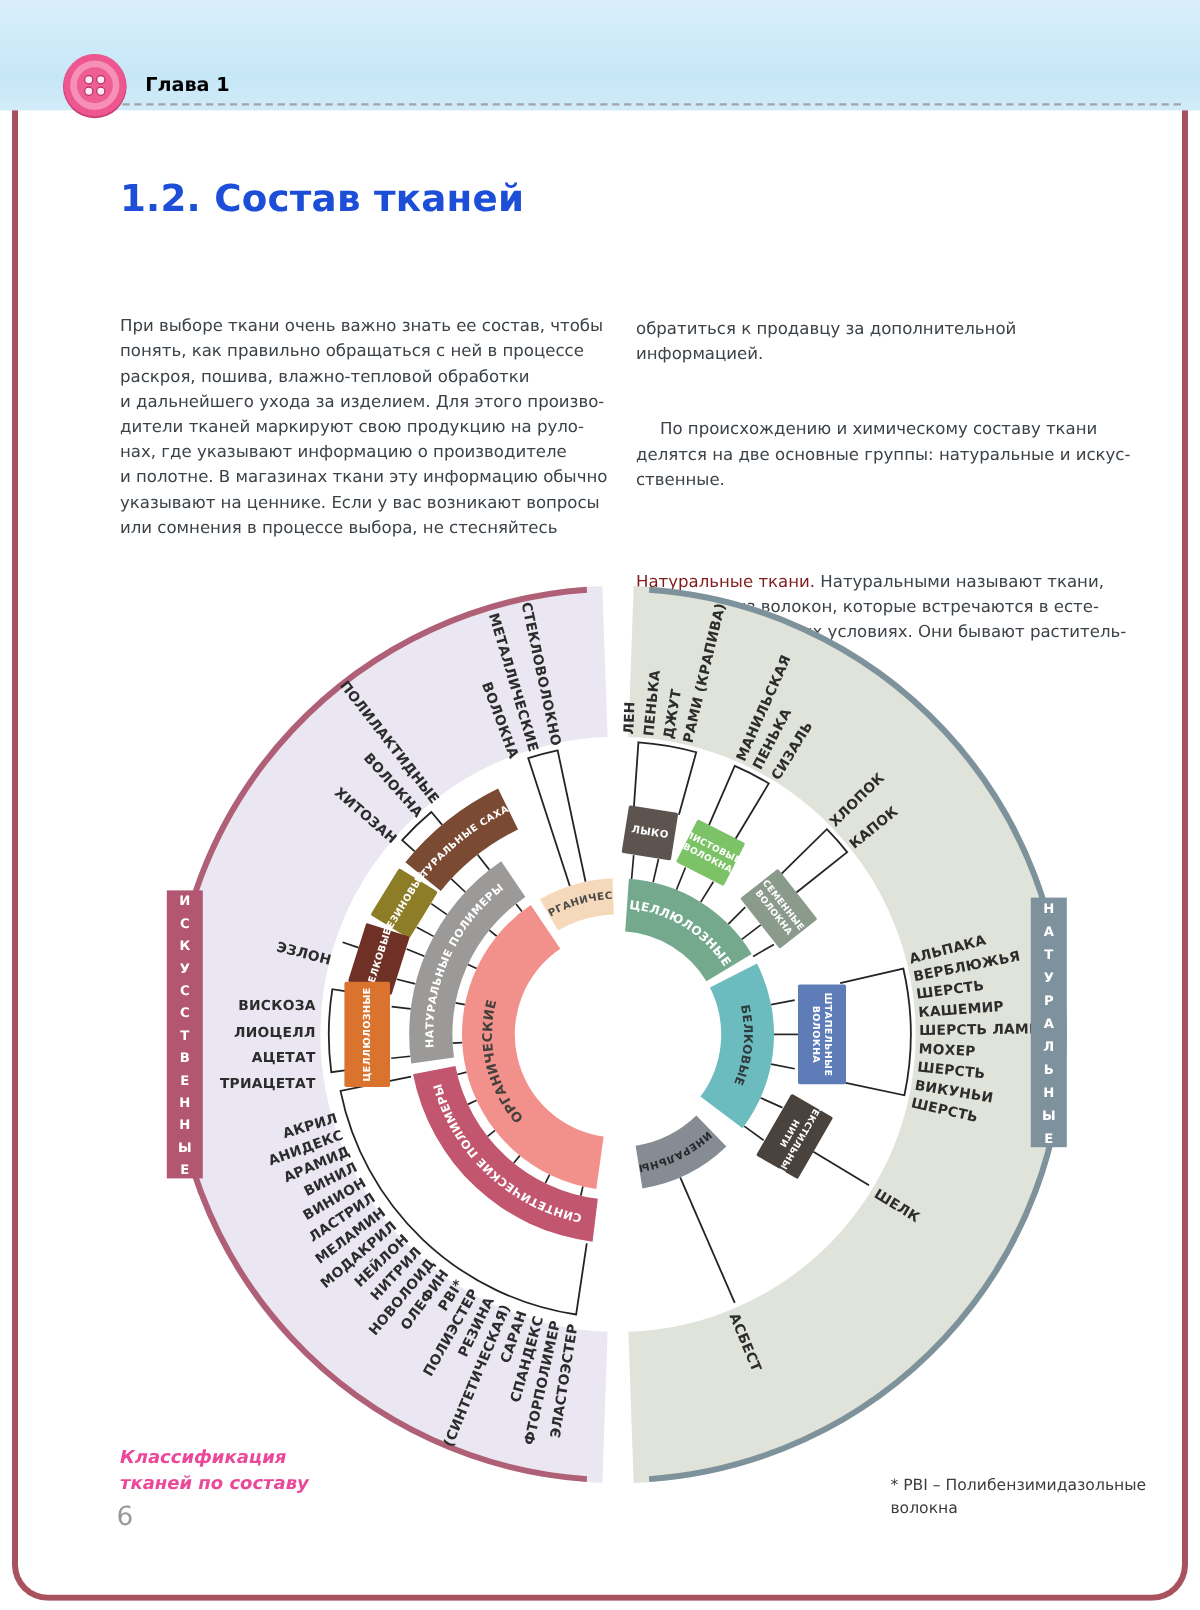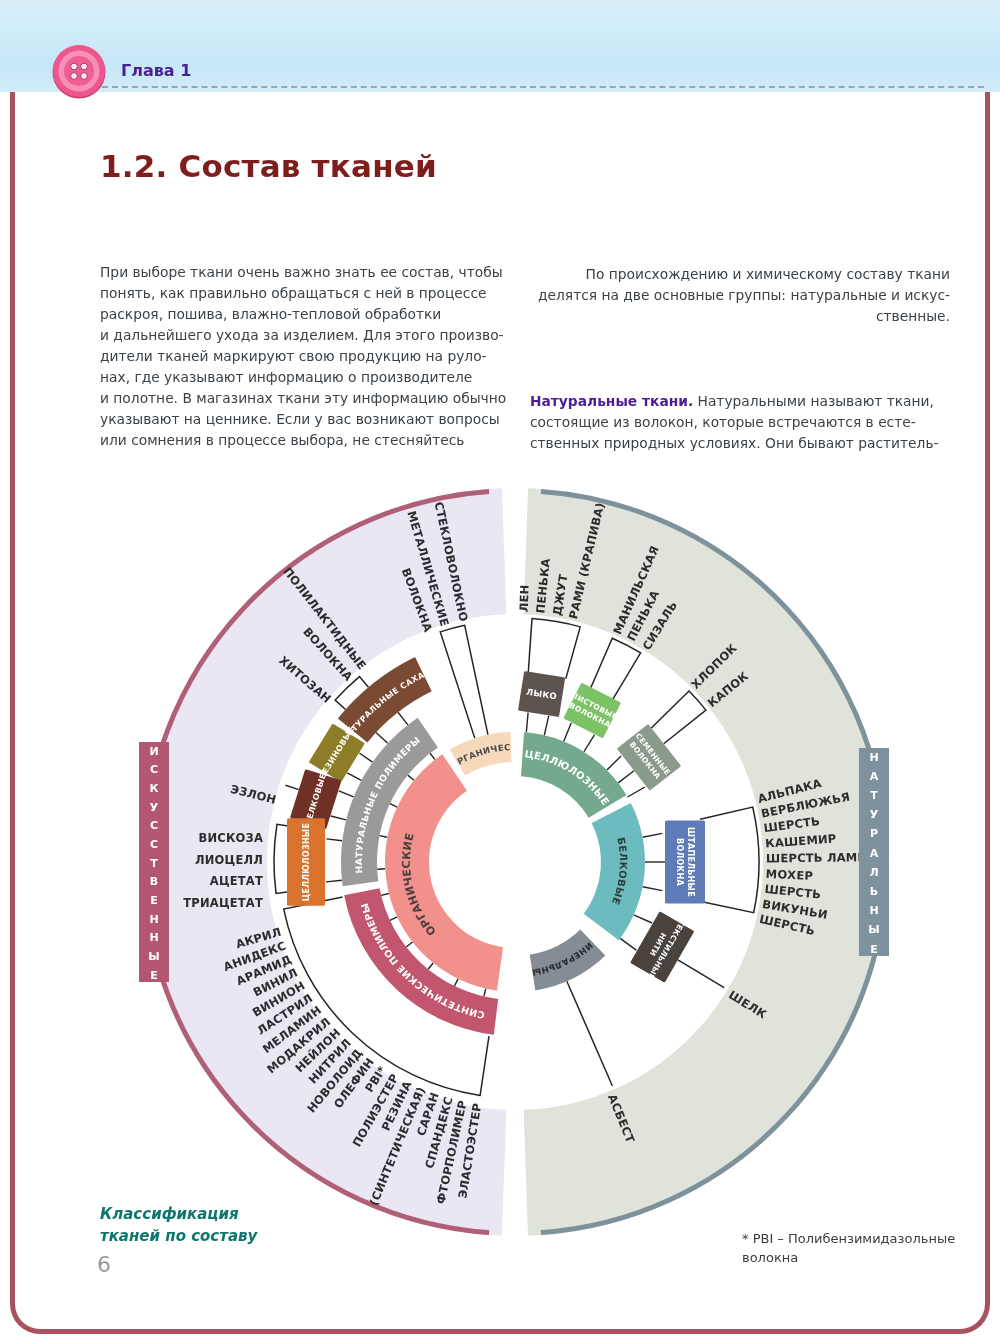--- a/index.html
+++ b/index.html
@@ -16,39 +16,39 @@
   .header-band{
     position:absolute;left:0;top:0;right:0;height:92px;
     background:linear-gradient(180deg,#d9effb 0%,#c6e7f7 70%,#d2ebf9 100%);
   }
   .dashed-rule{
     position:absolute;left:102px;right:16px;top:86px;height:0;
     border-top:2px dashed #9fa4a9;
   }
   .chapter-label{
     position:absolute;left:121px;top:61px;
-    font-size:16px;font-weight:bold;color:#4c1d95;
+    font-size:16px;font-weight:bold;color:#000000;
   }
   .button-icon{position:absolute;left:50px;top:42px;}
   .page-title{
     position:absolute;left:100px;top:148px;margin:0;
-    font-size:31px;font-weight:bold;color:#7f1d1d;letter-spacing:.2px;
+    font-size:31px;font-weight:bold;color:#1d4ed8;letter-spacing:.2px;
   }
   .col{position:absolute;top:222px;font-size:13.8px;line-height:21px;color:#3b4248;white-space:pre;}
   .col-left{left:100px;width:420px;margin-top:40px;}
   .col-right{left:530px;width:420px;}
   .col p{margin:0;white-space:pre;}
-  .col .p2{text-indent:20px;text-align:right;}
+  .col .p2{text-indent:20px;}
   .col .p3{margin-top:22px;}
-  .lead{color:#4c1d95;font-weight:bold;margin-top:14px;}
+  .lead{color:#7f1d1d;font-weight:normal;margin-top:14px;}
   .diagram-svg{position:absolute;left:0;top:0;}
   .caption{
     position:absolute;left:100px;top:1203px;
     font-size:15px;line-height:22px;font-style:italic;font-weight:bold;
-    color:#0f766e;white-space:pre;
+    color:#ec4899;white-space:pre;
   }
   .footnote{
     position:absolute;left:742px;top:1186px;
     font-size:13px;line-height:19px;color:#3c3c3c;white-space:pre;margin-top:43px;
   }
   .page-number{
     position:absolute;left:97px;top:1252px;
     font-size:22px;color:#97999c;
   }
 </style>
@@ -78,20 +78,22 @@
 понять, как правильно обращаться с ней в процессе
 раскроя, пошива, влажно-тепловой обработки
 и дальнейшего ухода за изделием. Для этого произво-
 дители тканей маркируют свою продукцию на руло-
 нах, где указывают информацию о производителе
 и полотне. В магазинах ткани эту информацию обычно
 указывают на ценнике. Если у вас возникают вопросы
 или сомнения в процессе выбора, не стесняйтесь</div>
 
 <div class="col col-right">
+  <p>обратиться к продавцу за дополнительной
+информацией.</p>
   <p class="p2">По происхождению и химическому составу ткани
 делятся на две основные группы: натуральные и искус-
 ственные.</p>
   <p class="p3"><span class="lead">Натуральные ткани.</span><span> Натуральными называют ткани,
 состоящие из волокон, которые встречаются в есте-
 ственных природных условиях. Они бывают раститель-</span></p>
 </div>
 
 <svg id="diagram" class="diagram-svg" width="1000" height="1342" viewBox="0 0 1000 1342">
     <path d="M 501.95 1235.77 A 374 374 0 0 1 501.95 488.23 L 506.34 614.15 A 248 248 0 0 0 506.34 1109.85 Z" fill="#eae7f2"></path>

